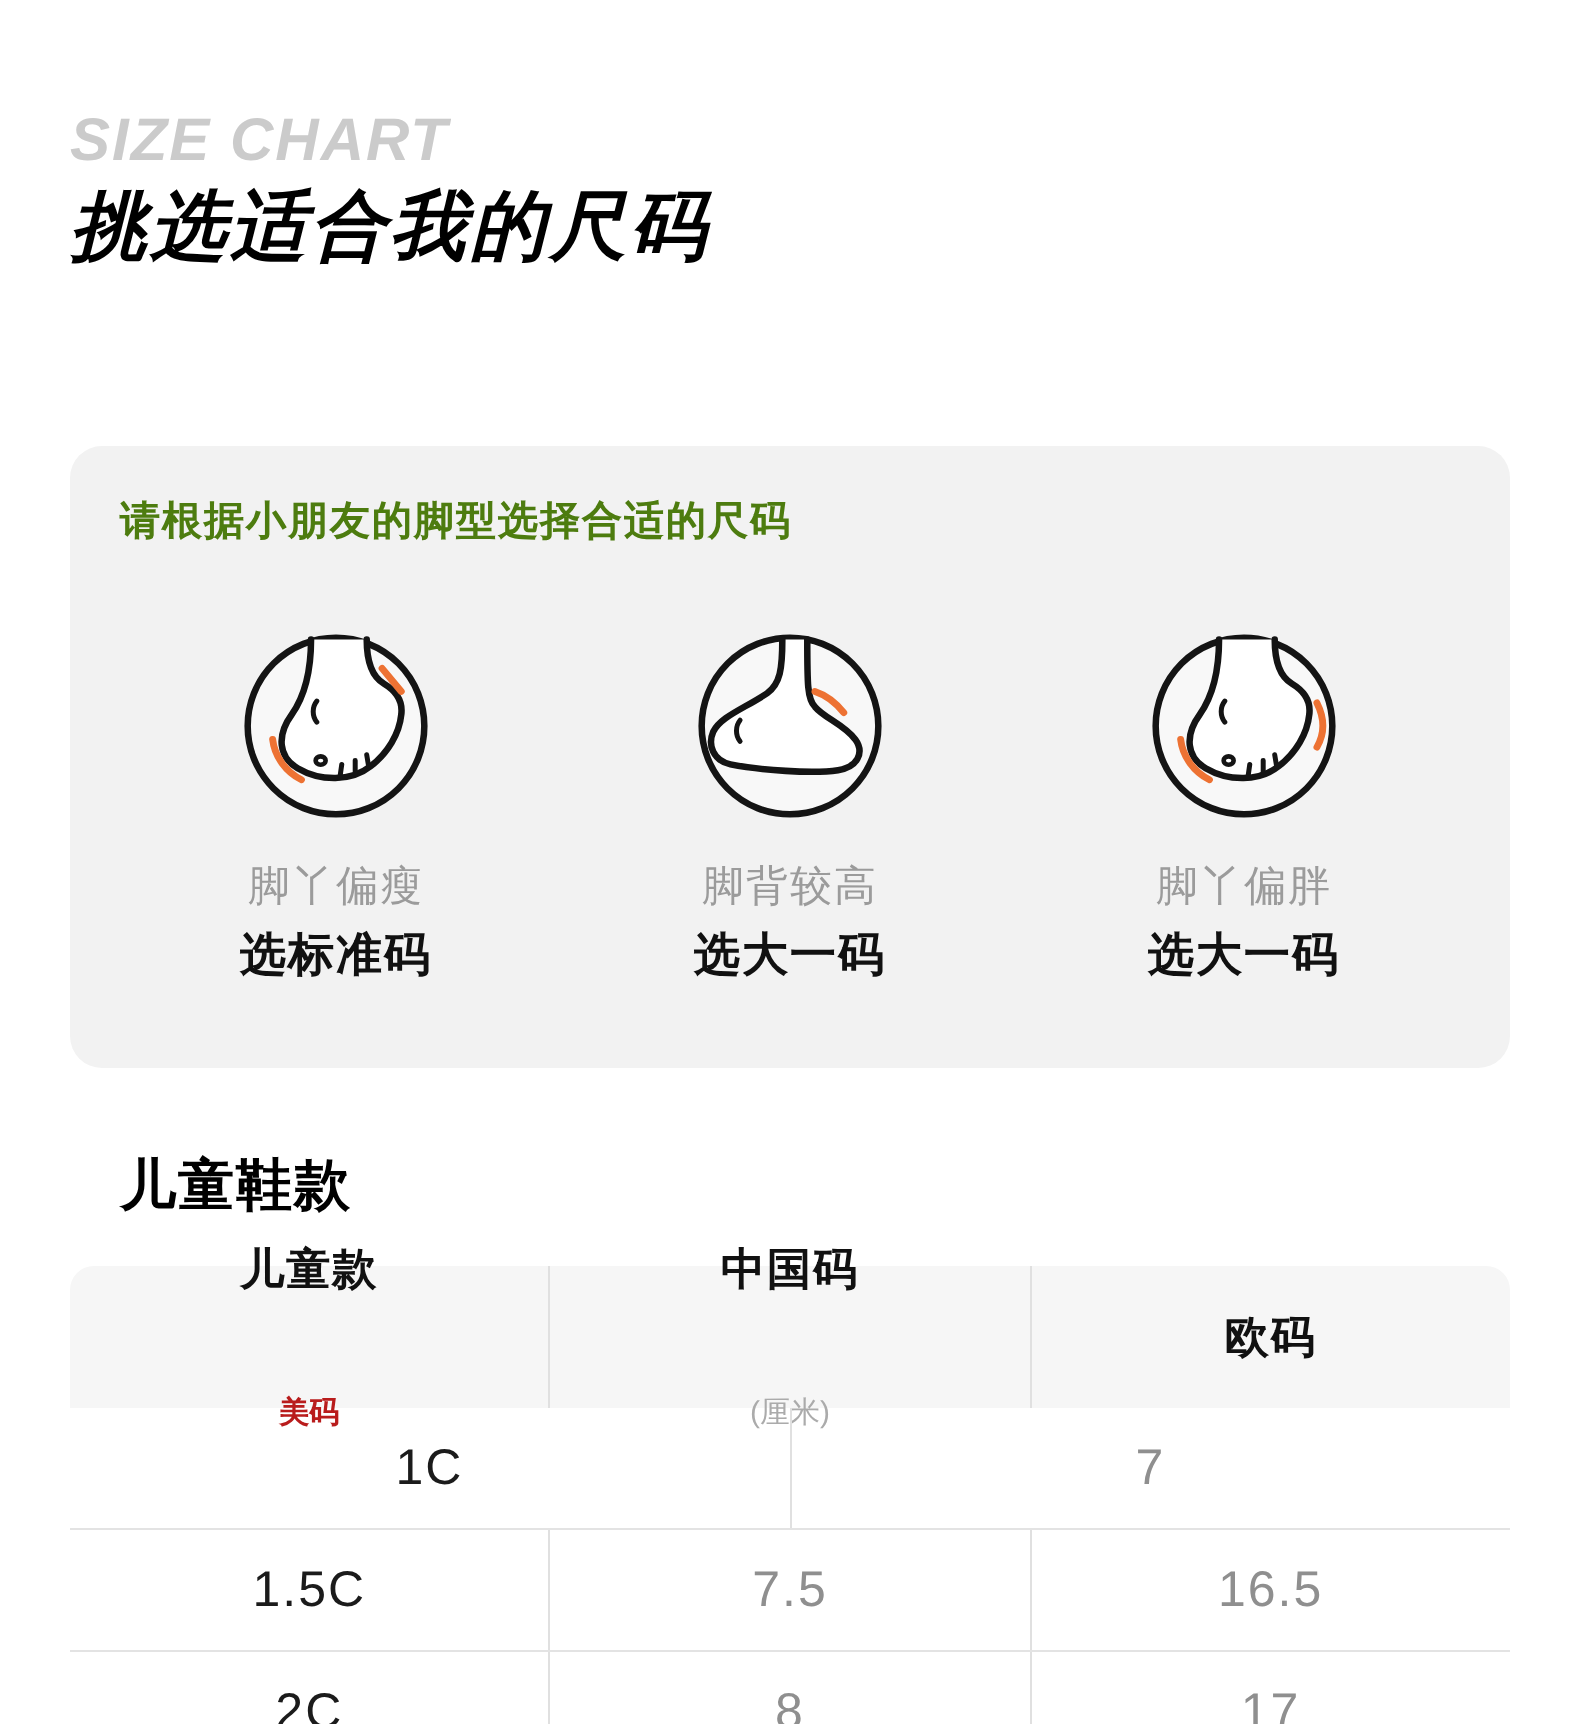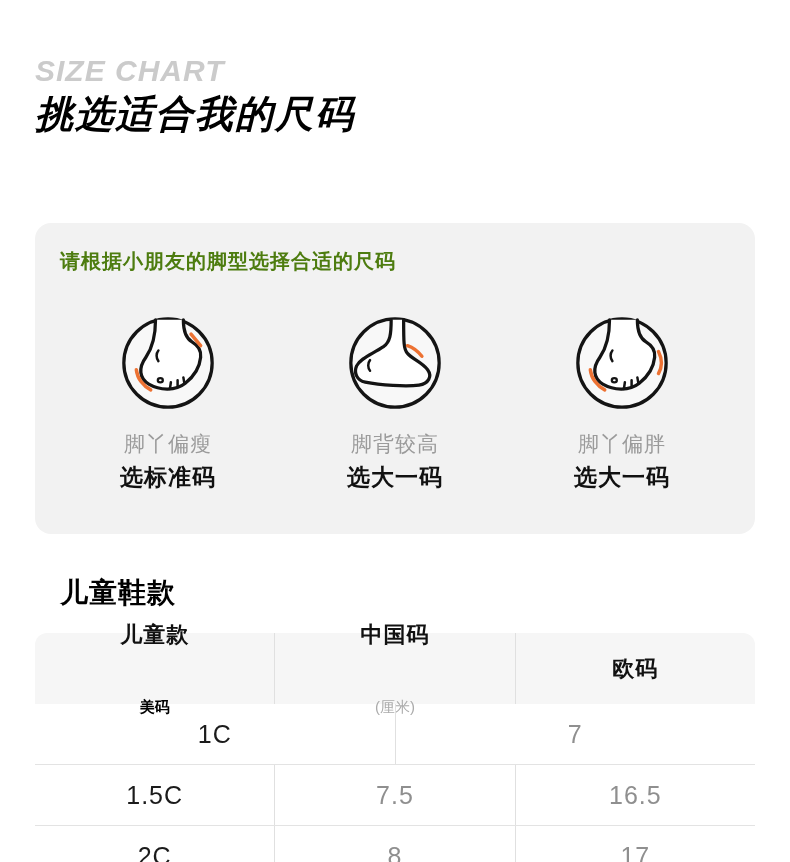--- a/index.html
+++ b/index.html
@@ -99,21 +99,21 @@
     font-size: 22px;
     font-weight: 700;
     letter-spacing: 1px;
     color: #111;
     line-height: 1.2;
   }
   .thead .cell .sub {
     margin-top: 2px;
     font-size: 15px;
     font-weight: 700;
-    color: #000000;
+    color: #b91c1c;
     line-height: 1.2;
   }
   .thead .cell:nth-child(2) .sub { color: #ababab; font-weight: 400; }
   .thead .cell .sub:empty { display: none; }
   .trow .cell {
     font-size: 25px;
     font-weight: 400;
     font-stretch: condensed;
     letter-spacing: 1px;
     color: #8f8f8f;

